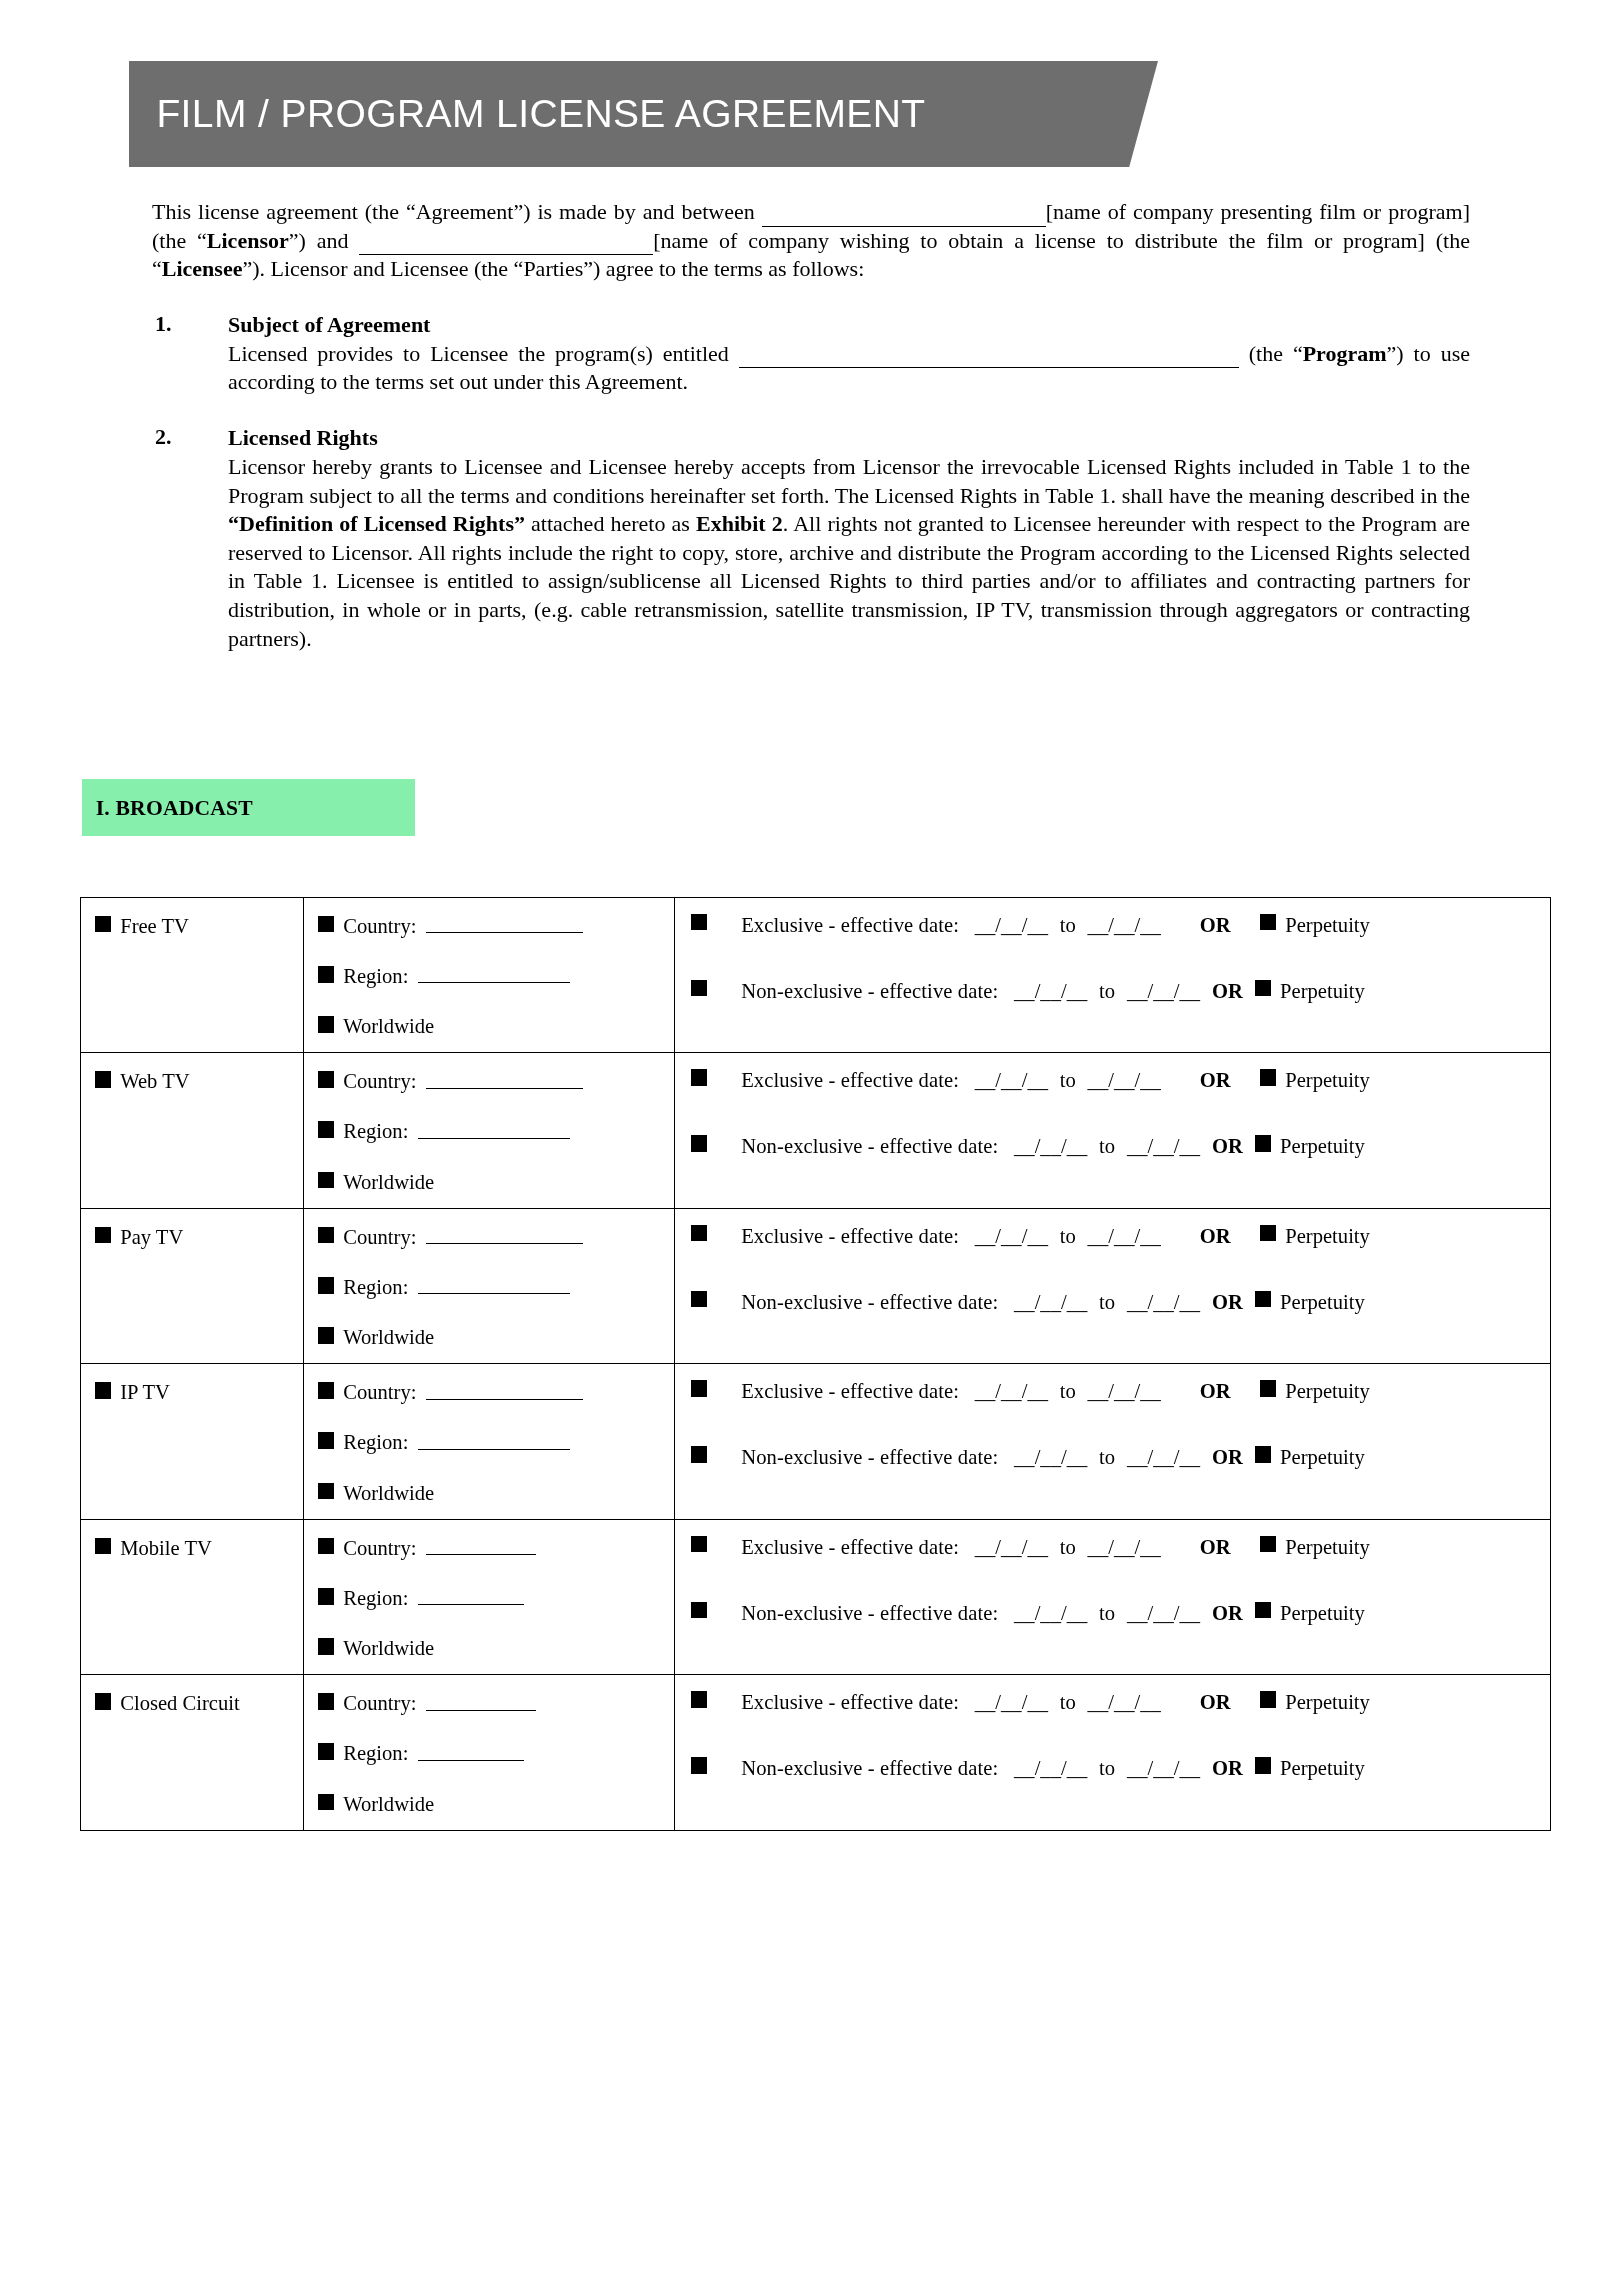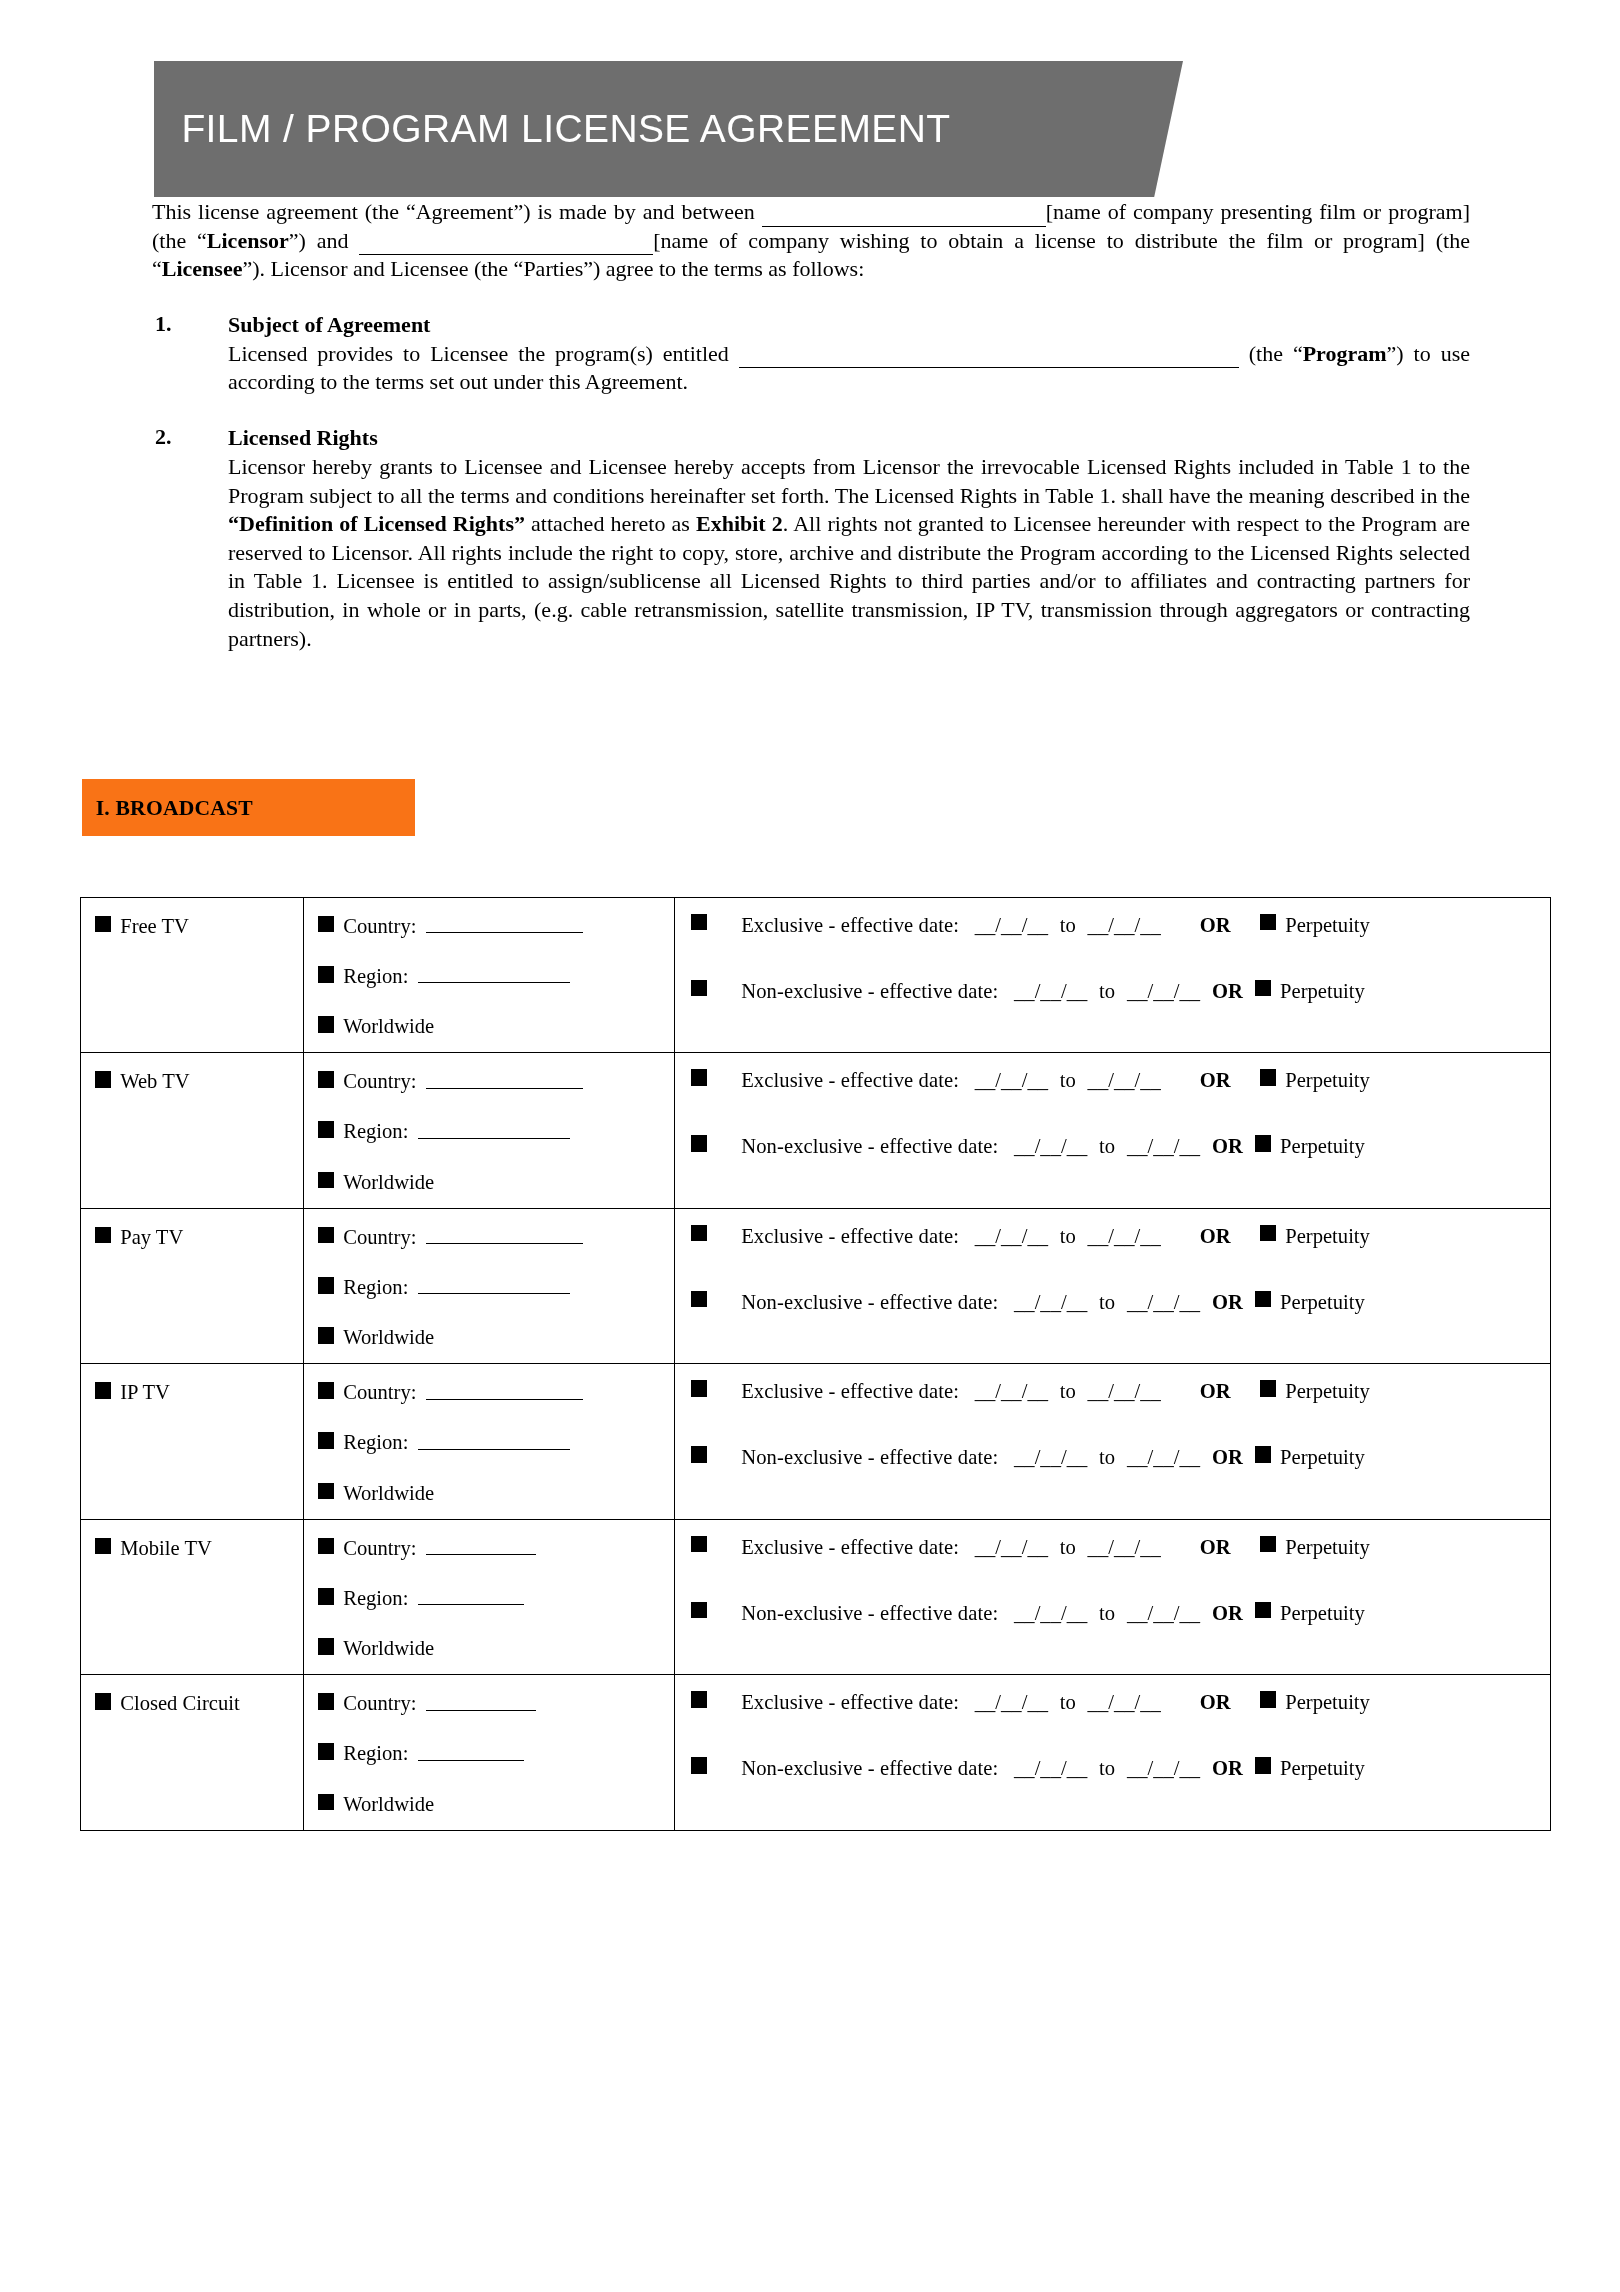--- a/index.html
+++ b/index.html
@@ -18,24 +18,24 @@
 
   .page {
     position: absolute;
     inset: 0;
     background: #fff;
   }
 
   
   .banner-wrap {
     position: absolute;
-    left: 154px;
+    left: 129px;
     top: 61px;
     width: 1029px;
-    height: 136px;
+    height: 106px;
   }
   .banner {
     position: absolute;
     inset: 0;
     background: #6e6e6e;
     clip-path: polygon(0 0, 100% 0, 97.2% 100%, 0 100%);
   }
   .banner-title {
     position: absolute;
     left: 27.4px;
@@ -105,21 +105,21 @@
     text-decoration: underline;
   }
 
   
   .band {
     position: absolute;
     left: 82px;
     top: 779px;
     width: 333px;
     height: 57px;
-    background: #f97316;
+    background: #86efac;
   }
   .band-label {
     position: absolute;
     left: 13.7px;
     top: 50%;
     transform: translateY(-50%);
     font-weight: bold;
     font-size: 21.6px;
     letter-spacing: 0.2px;
   }

